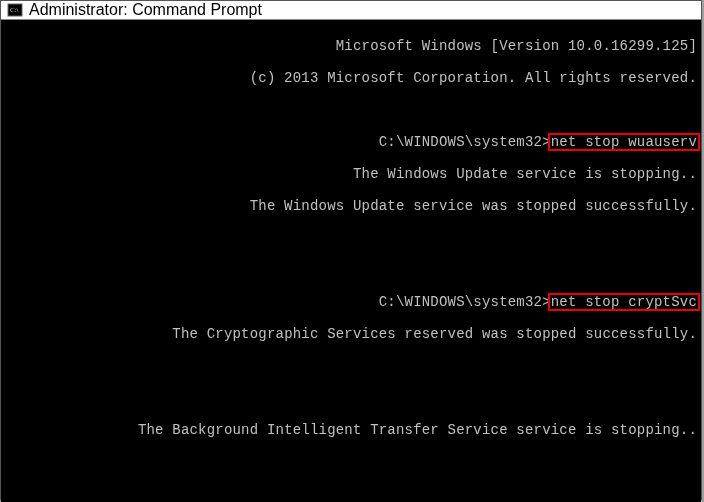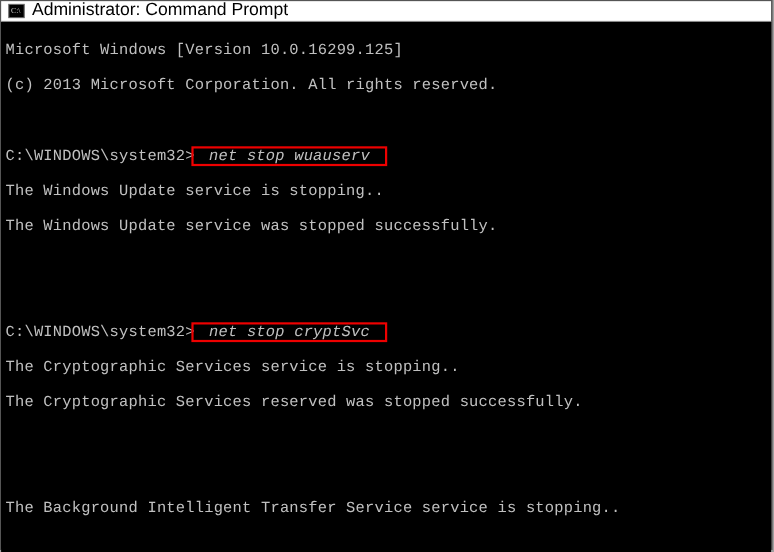--- a/index.html
+++ b/index.html
@@ -47,25 +47,24 @@
       line-height: 16px;
       padding: 2px 4px;
       white-space: pre;
       font-family: Consolas, "Courier New", monospace;
       letter-spacing: 0.2px;
     }
     .highlight {
       outline: 2px solid #e00;
       outline-offset: -1px;
       display: inline-block;
-      padding: 0 15px;
+      padding: 0 2px;
       margin: 0 -2px;
-      font-style: italic;
     }
-    .line { display: block; min-height: 16px; }
+    .line { display: block; min-height: 16px; text-align: right; }
     .prompt { display: inline; }
   </style>
 </head>
 <body>
 
 <div class="window">
   <div class="titlebar">
     <span class="titlebar-icon">
       <svg width="16" height="16" viewBox="0 0 16 16">
         <rect x="1" y="2" width="14" height="12" fill="#000" stroke="#666" stroke-width="1"></rect>
@@ -78,21 +77,20 @@
   <div class="terminal">
 <span class="line">Microsoft Windows [Version 10.0.16299.125]</span>
 <span class="line">(c) 2013 Microsoft Corporation. All rights reserved.</span>
 <span class="line"> </span>
 <span class="line"><span class="prompt">C:\WINDOWS\system32&gt;</span><span class="highlight">net stop wuauserv</span></span>
 <span class="line">The Windows Update service is stopping..</span>
 <span class="line">The Windows Update service was stopped successfully.</span>
 <span class="line"> </span>
 <span class="line"> </span>
 <span class="line"><span class="prompt">C:\WINDOWS\system32&gt;</span><span class="highlight">net stop cryptSvc</span></span>
-<span class="line">The Cryptographic Services service is stopping..</span>
 <span class="line">The Cryptographic Services reserved was stopped successfully.</span>
 <span class="line"> </span>
 <span class="line"> </span>
 <span class="line">The Background Intelligent Transfer Service service is stopping..</span>
 
 
 
 
 
 

